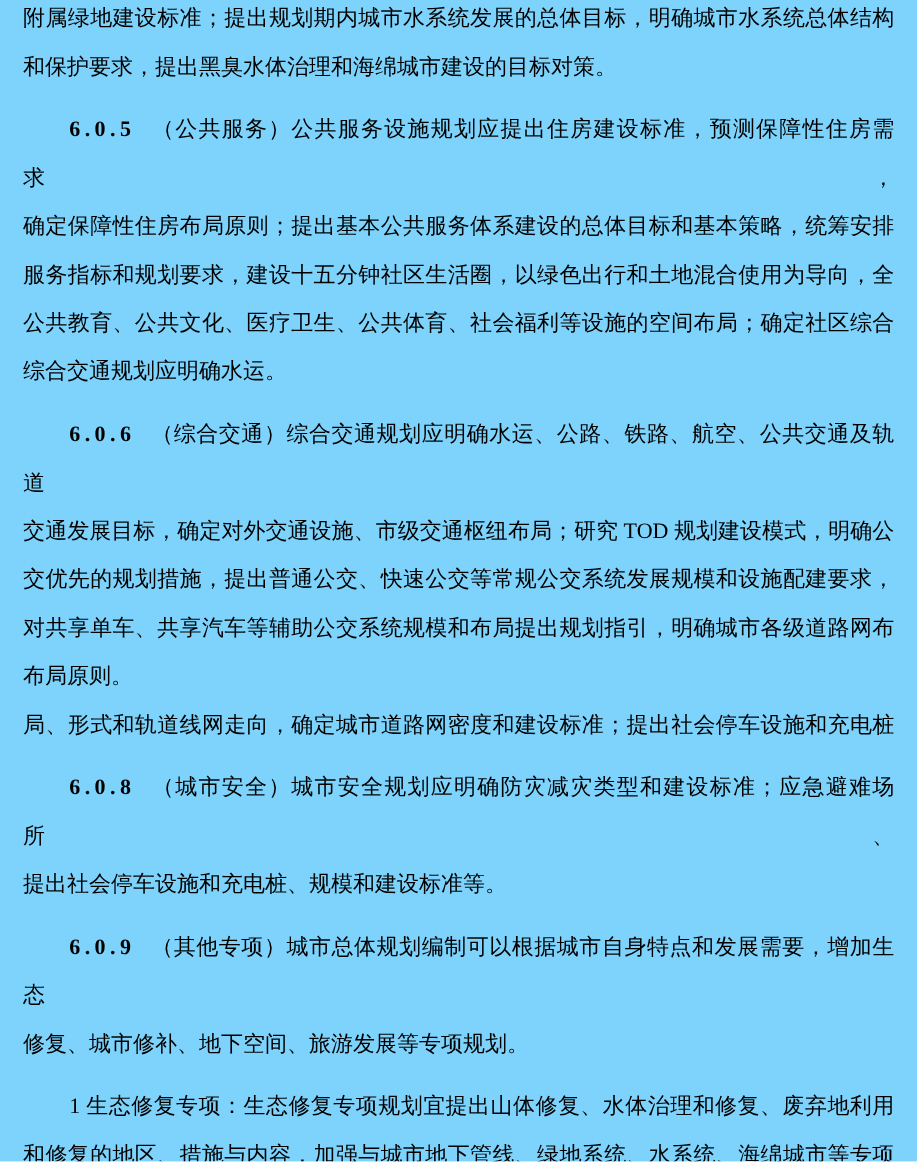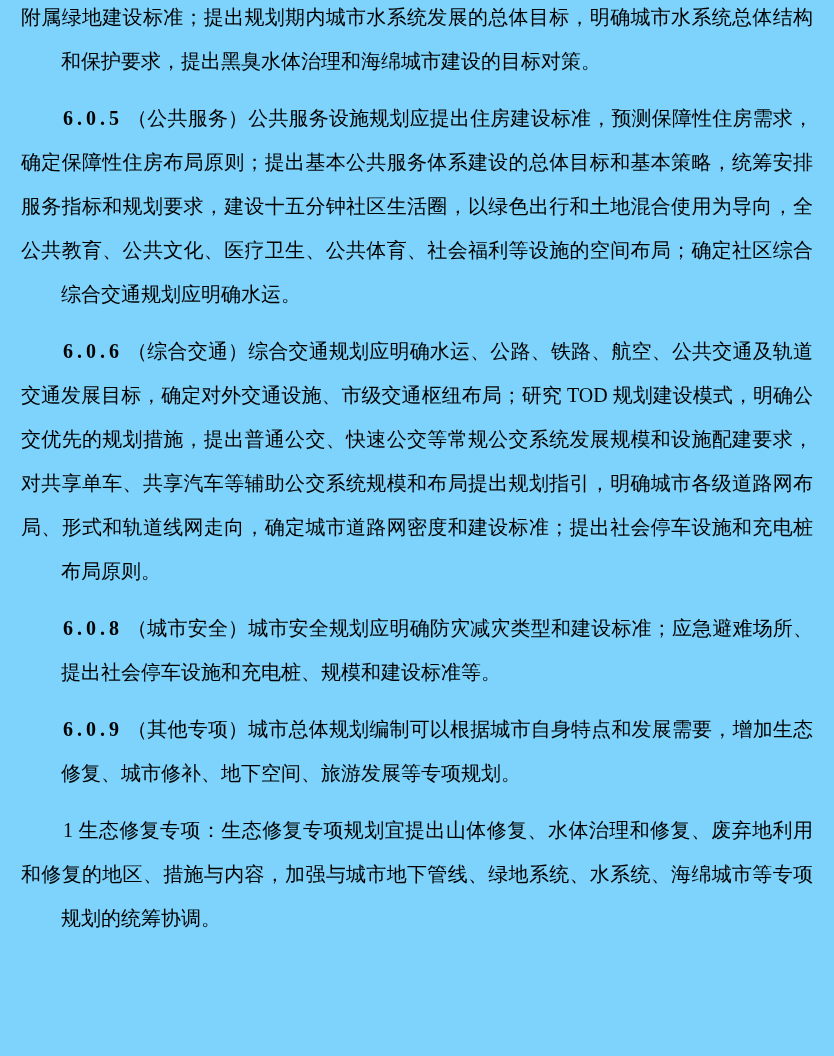--- a/index.html
+++ b/index.html
@@ -31,29 +31,28 @@
   }
   .line {
     display: block;
     text-align: justify;
     text-align-last: justify;
     overflow: hidden;
   }
   .line.end {
     text-align-last: auto;
     text-align: left;
-    margin-left: 40px;
   }
   .line.indent {
     text-indent: 42px;
   }
   .num {
     font-weight: bold;
     letter-spacing: 4px;
-    margin-right: 4px;
+    margin-right: 14px;
     white-space: nowrap;
   }
 </style>
 </head>
 <body>
 
 <div class="page">
   <div class="content">
 
     <div class="para">
@@ -67,22 +66,22 @@
       <span class="line">服务指标和规划要求，建设十五分钟社区生活圈，以绿色出行和土地混合使用为导向，全</span>
       <span class="line">公共教育、公共文化、医疗卫生、公共体育、社会福利等设施的空间布局；确定社区综合</span>
       <span class="line end">综合交通规划应明确水运。</span>
     </div>
 
     <div class="para">
       <span class="line indent"><span class="num">6.0.6</span><span>（综合交通）综合交通规划应明确水运、公路、铁路、航空、公共交通及轨道</span></span>
       <span class="line">交通发展目标，确定对外交通设施、市级交通枢纽布局；研究 TOD 规划建设模式，明确公</span>
       <span class="line">交优先的规划措施，提出普通公交、快速公交等常规公交系统发展规模和设施配建要求，</span>
       <span class="line">对共享单车、共享汽车等辅助公交系统规模和布局提出规划指引，明确城市各级道路网布</span>
+      <span class="line end">布局原则。</span>
       <span class="line">局、形式和轨道线网走向，确定城市道路网密度和建设标准；提出社会停车设施和充电桩</span>
-      <span class="line end">布局原则。</span>
     </div>
 
     <div class="para">
     </div>
 
     <div class="para">
       <span class="line indent"><span class="num">6.0.8</span><span>（城市安全）城市安全规划应明确防灾减灾类型和建设标准；应急避难场所、</span></span>
       <span class="line end">提出社会停车设施和充电桩、规模和建设标准等。</span>
     </div>
 

